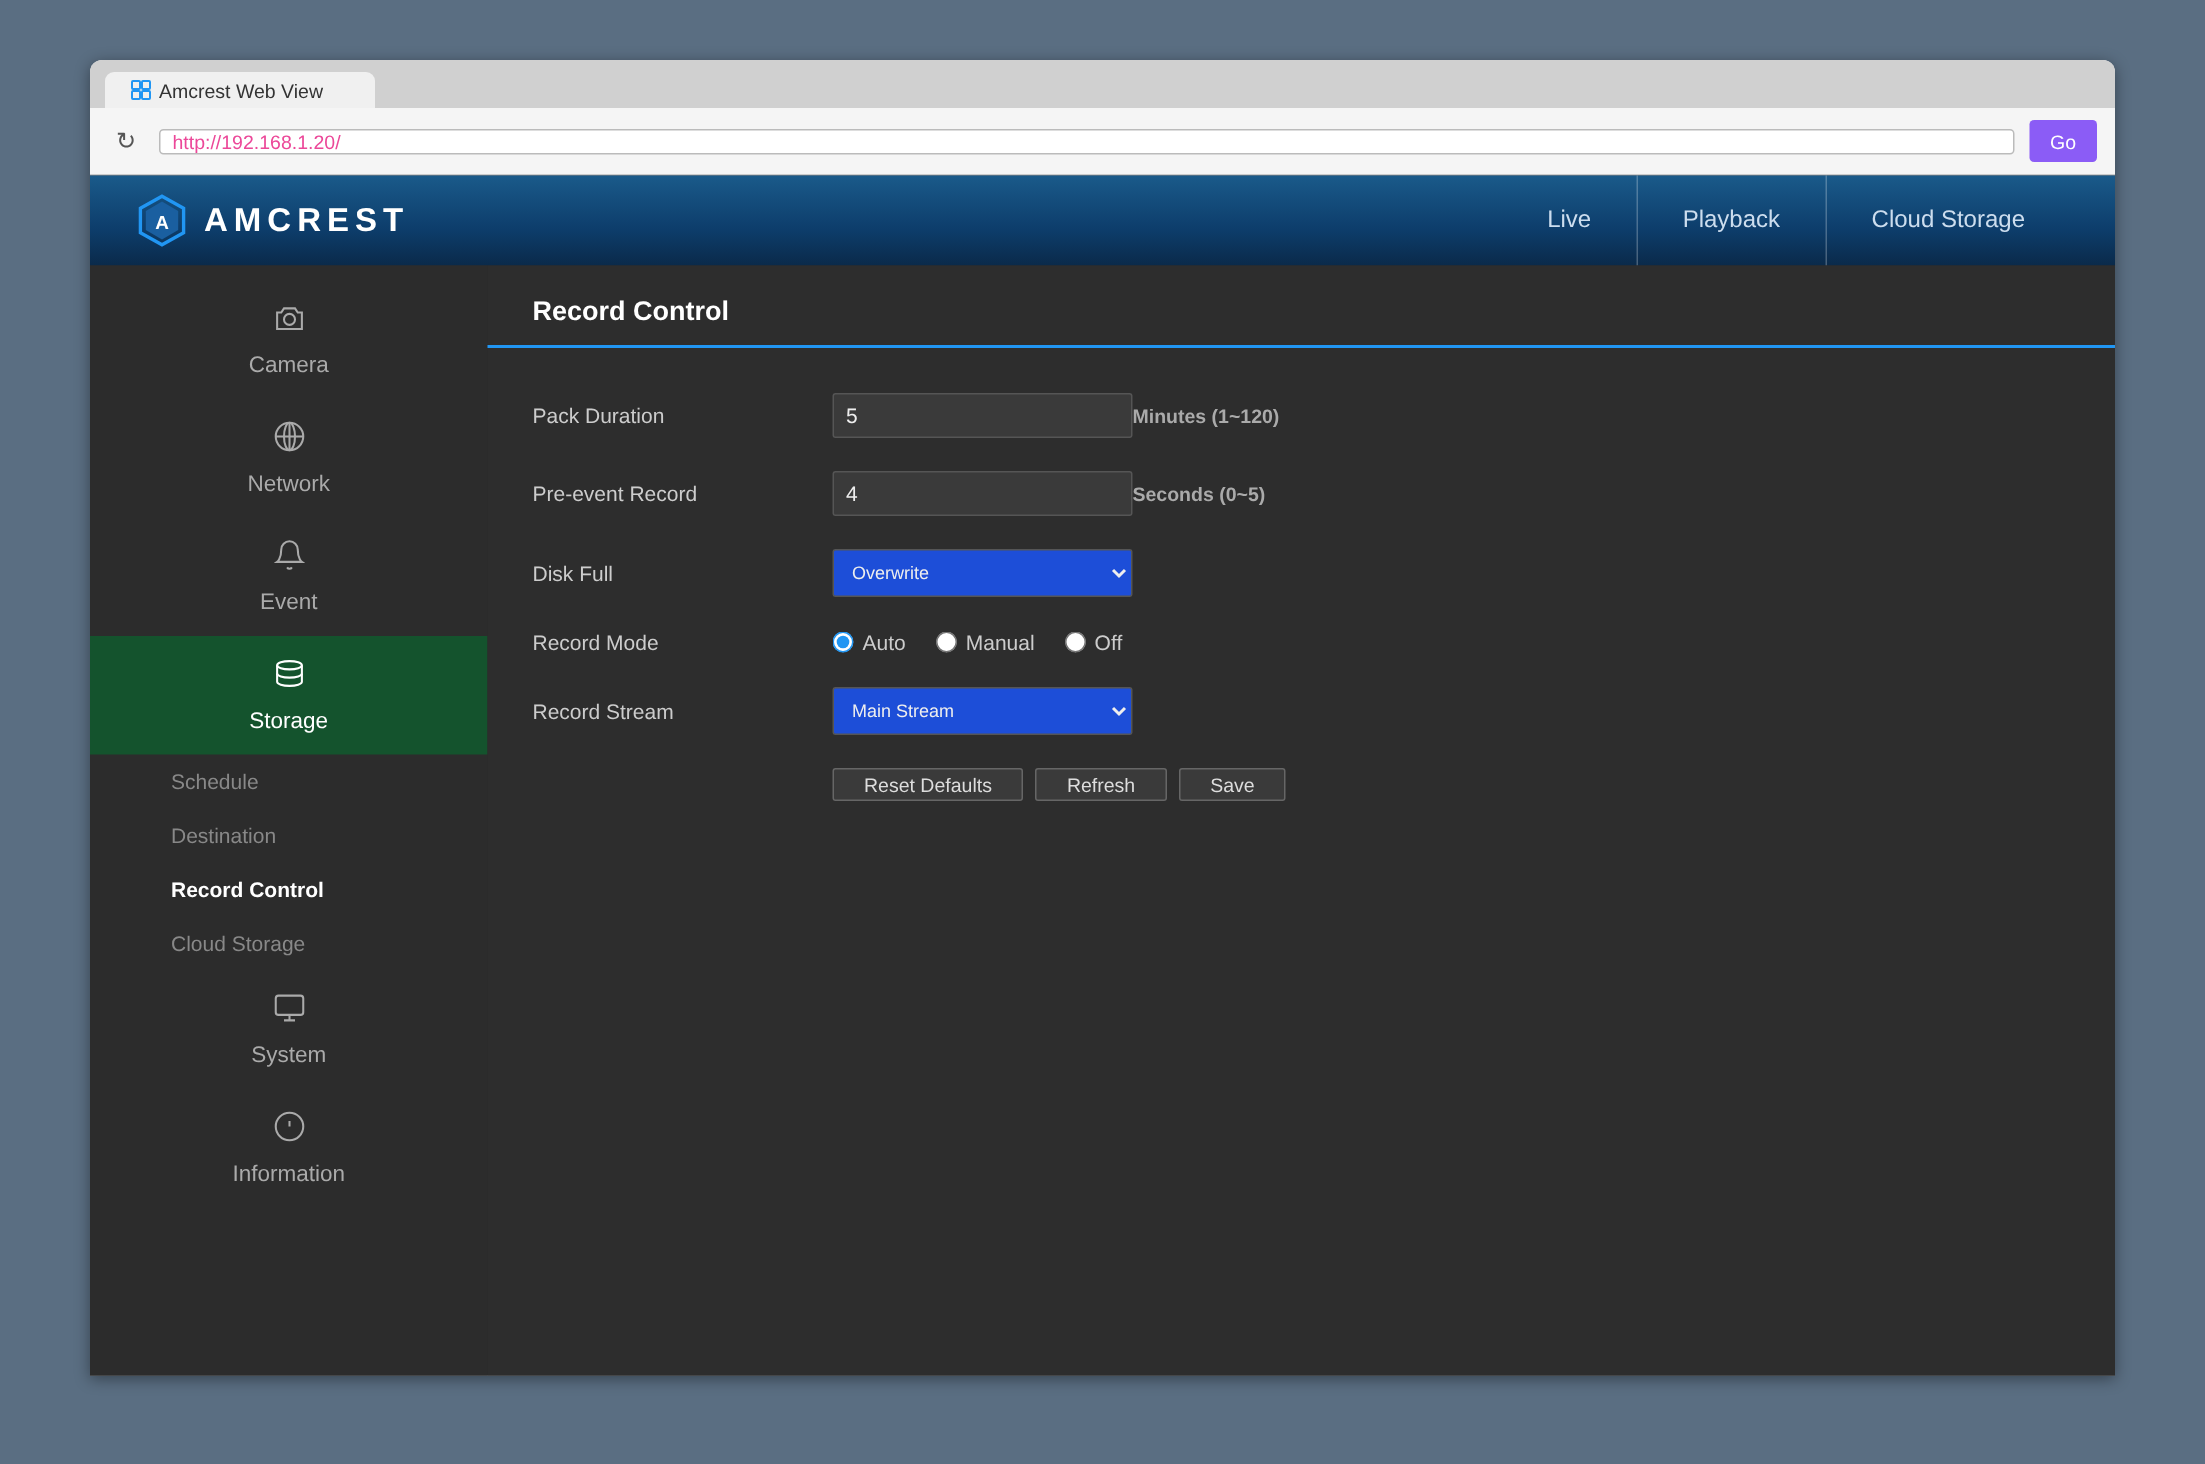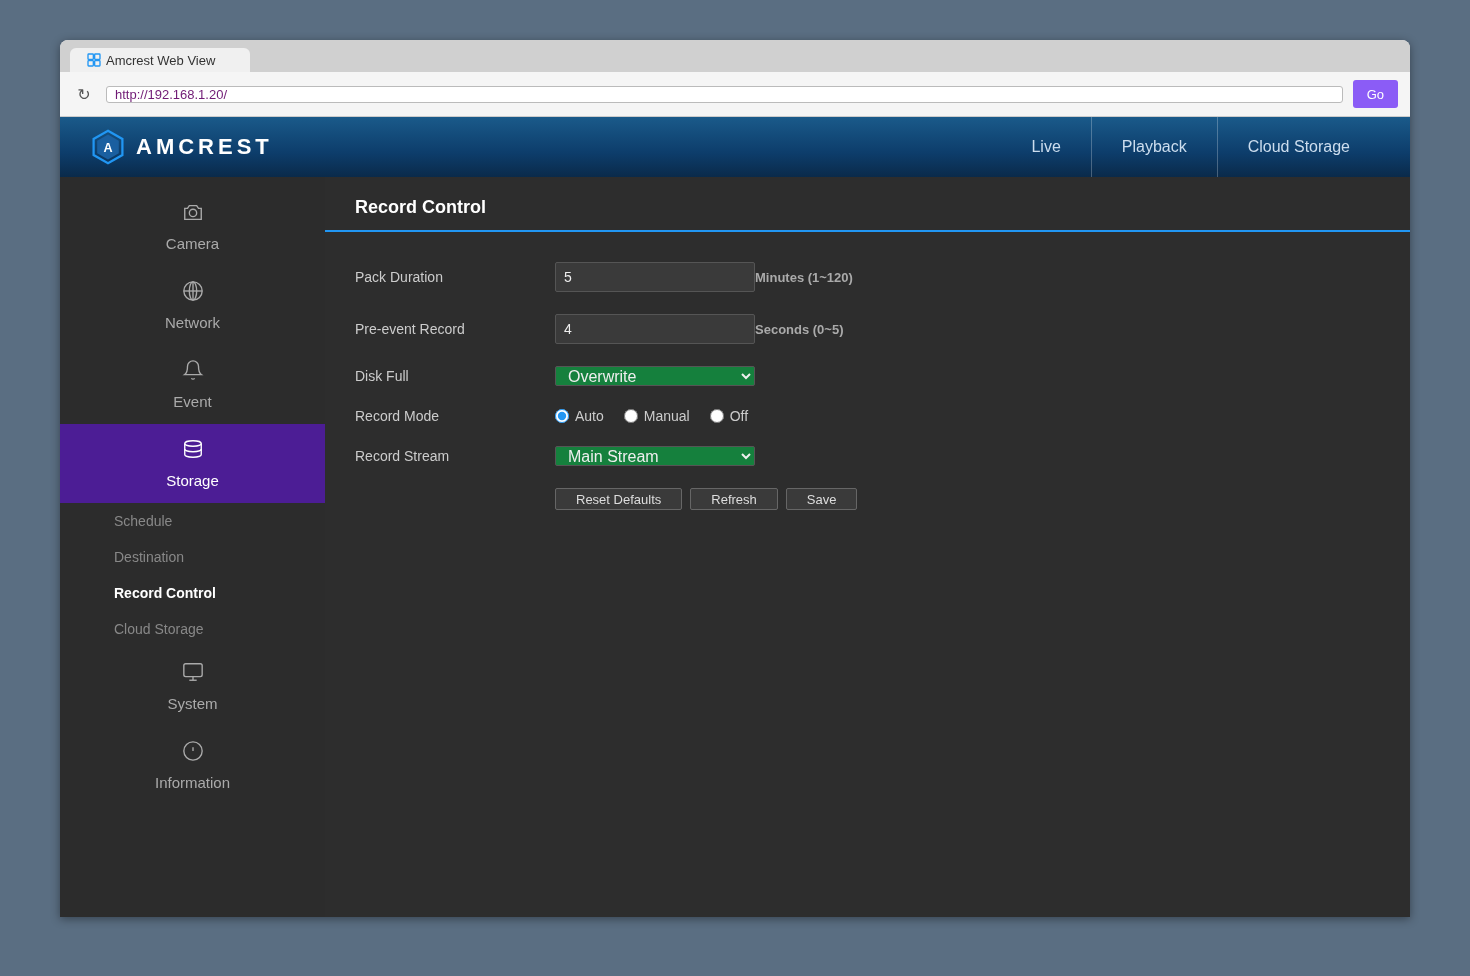--- a/index.html
+++ b/index.html
@@ -65,21 +65,21 @@
       justify-content: center;
     }
     .url-bar {
       flex: 1;
       height: 17px;
       border: 1px solid #bbb;
       border-radius: 3px;
       padding: 0 8px;
       font-size: 13px;
       background: white;
-      color: #701a75;
+      color: #ec4899;
     }
     .go-btn {
       height: 28px;
       padding: 0 14px;
       background: #8b5cf6;
       color: white;
       border: none;
       border-radius: 3px;
       font-size: 13px;
       cursor: pointer;
@@ -150,21 +150,21 @@
       display: flex;
       align-items: center;
       gap: 12px;
       padding: 14px 20px;
       color: #aaa;
       cursor: pointer;
       font-size: 15px;
       flex-direction: column;
     }
     .sidebar-item.active {
-      background: #4c1d95;
+      background: #14532d;
       color: white;
     }
     .sidebar-icon {
       width: 22px;
       height: 22px;
       flex-shrink: 0;
     }
     .sidebar-sub-item {
       padding: 10px 20px 10px 54px;
       color: #888;
@@ -217,26 +217,26 @@
       font-size: 14px;
       border-radius: 2px;
     }
     .form-hint {
       color: #aaa;
       font-size: 13px;
       font-weight: bold;
     }
     .form-select {
       width: 200px;
-      height: 20px;
-      background: #15803d;
+      height: 32px;
+      background: #1d4ed8;
       border: 1px solid #555;
       color: #eee;
       padding: 0 8px;
-      font-size: 16px;
+      font-size: 12px;
       border-radius: 2px;
       appearance: auto;
     }
     .radio-group {
       display: flex;
       align-items: center;
       gap: 20px;
     }
     .radio-label {
       display: flex;

